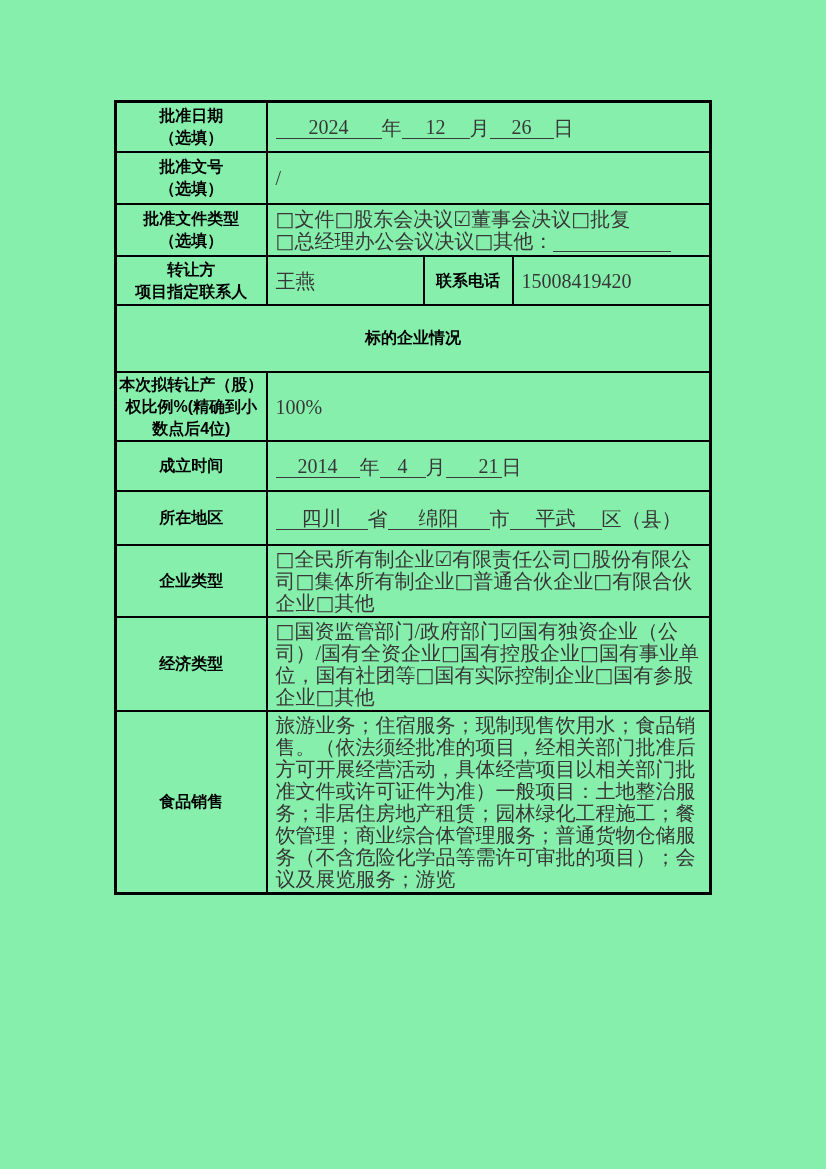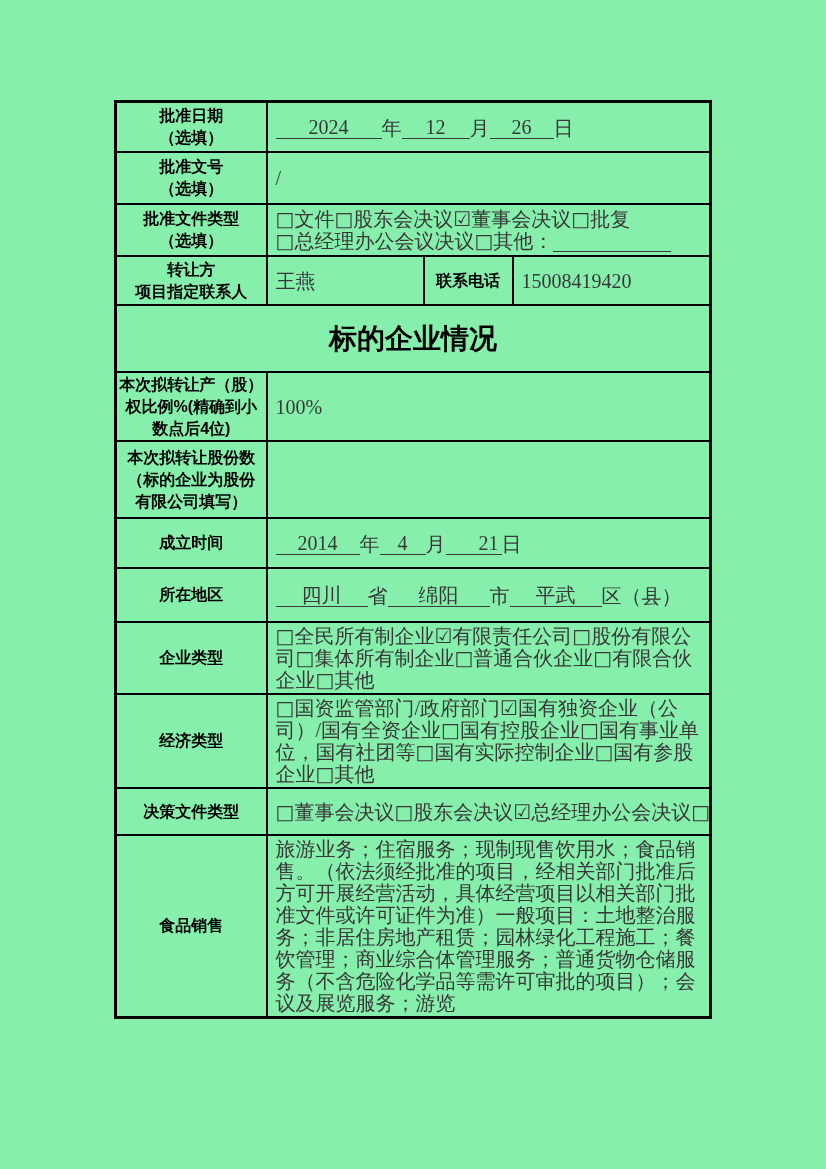--- a/index.html
+++ b/index.html
@@ -18,21 +18,21 @@
     font-weight:bold; color:#000; text-align:center; vertical-align:middle;
     font-size:16px; line-height:22px; white-space:pre-line; padding:0 1px;
   }
   td.value {
     font-family:"Liberation Serif", serif; color:#373737;
     font-size:20px; line-height:22px; vertical-align:middle;
     padding:2px 8px; text-align:left;
   }
   td.section-title {
     font-family:"Liberation Sans", sans-serif; font-weight:bold; color:#000;
-    font-size:28px; text-align:center; vertical-align:middle;
+    font-size:16px; text-align:center; vertical-align:middle;
   }
   .blank {
     display:inline-block; border-bottom:1px solid #3a3a3a;
     text-align:center; min-width:26px; padding:0 3px;
     vertical-align:text-bottom;
   }
   .cb-box { font-family:"DejaVu Sans", sans-serif; }
   .justify { text-align:justify; text-justify:inter-ideograph;margin-top:23px; }
   .nowrap  { white-space:nowrap; }
 </style>
@@ -84,26 +84,20 @@
 
 
 
     <tr>
       <td class="label" style="height:67px">本次拟转让产（股）
 权比例%(精确到小
 数点后4位)</td>
       <td class="value" colspan="3">100%</td>
     </tr>
 
-    <tr>
-      <td class="label" style="height:75px">本次拟转让股份数
-（标的企业为股份
-有限公司填写）</td>
-      <td class="value" colspan="3"></td>
-    </tr>
 
     <tr>
       <td class="label" style="height:48px">成立时间</td>
       <td class="value" colspan="3"><span class="blank" style="min-width: 78px;">2014</span><span>年</span><span class="blank" style="min-width: 40px;">4</span><span>月</span><span class="blank" style="min-width: 50px; text-align: right;">21</span><span>日</span></td>
     </tr>
 
     <tr>
       <td class="label" style="height:52px">所在地区</td>
       <td class="value" colspan="3"><span class="blank" style="min-width: 86px;">四川</span><span>省</span><span class="blank" style="min-width: 96px;">绵阳</span><span>市</span><span class="blank" style="min-width: 86px;">平武</span><span>区（县）</span></td>
     </tr>
@@ -112,24 +106,20 @@
     <tr>
       <td class="label" style="height:55px">企业类型</td>
       <td class="value justify" colspan="3"><span><span class="cb-box">□</span>全民所有制企业</span><span><span class="cb-box">☑</span>有限责任公司</span><span><span class="cb-box">□</span>股份有限公司</span><span><span class="cb-box">□</span>集体所有制企业</span><span><span class="cb-box">□</span>普通合伙企业</span><span><span class="cb-box">□</span>有限合伙企业</span><span><span class="cb-box">□</span>其他</span></td>
     </tr>
 
     <tr>
       <td class="label" style="height:68px">经济类型</td>
       <td class="value justify" colspan="3"><span><span class="cb-box">□</span>国资监管部门/政府部门</span><span><span class="cb-box">☑</span>国有独资企业（公司）/国有全资企业</span><span><span class="cb-box">□</span>国有控股企业</span><span><span class="cb-box">□</span>国有事业单位，国有社团等</span><span><span class="cb-box">□</span>国有实际控制企业</span><span><span class="cb-box">□</span>国有参股企业</span><span><span class="cb-box">□</span>其他</span></td>
     </tr>
 
-    <tr>
-      <td class="label" style="height:45px">决策文件类型</td>
-      <td class="value nowrap" colspan="3"><span><span class="cb-box">□</span>董事会决议</span><span><span class="cb-box">□</span>股东会决议</span><span><span class="cb-box">☑</span>总经理办公会决议</span><span><span class="cb-box">□</span>其他：</span><span class="blank" style="min-width: 26px;"></span></td>
-    </tr>
 
     <tr>
       <td class="label" style="height:133px">食品销售</td>
       <td class="value justify" colspan="3">旅游业务；住宿服务；现制现售饮用水；食品销售。（依法须经批准的项目，经相关部门批准后方可开展经营活动，具体经营项目以相关部门批准文件或许可证件为准）一般项目：土地整治服务；非居住房地产租赁；园林绿化工程施工；餐饮管理；商业综合体管理服务；普通货物仓储服务（不含危险化学品等需许可审批的项目）；会议及展览服务；游览</td>
     </tr>
   </tbody>
     </table>
 </div>
 
 </body></html>

